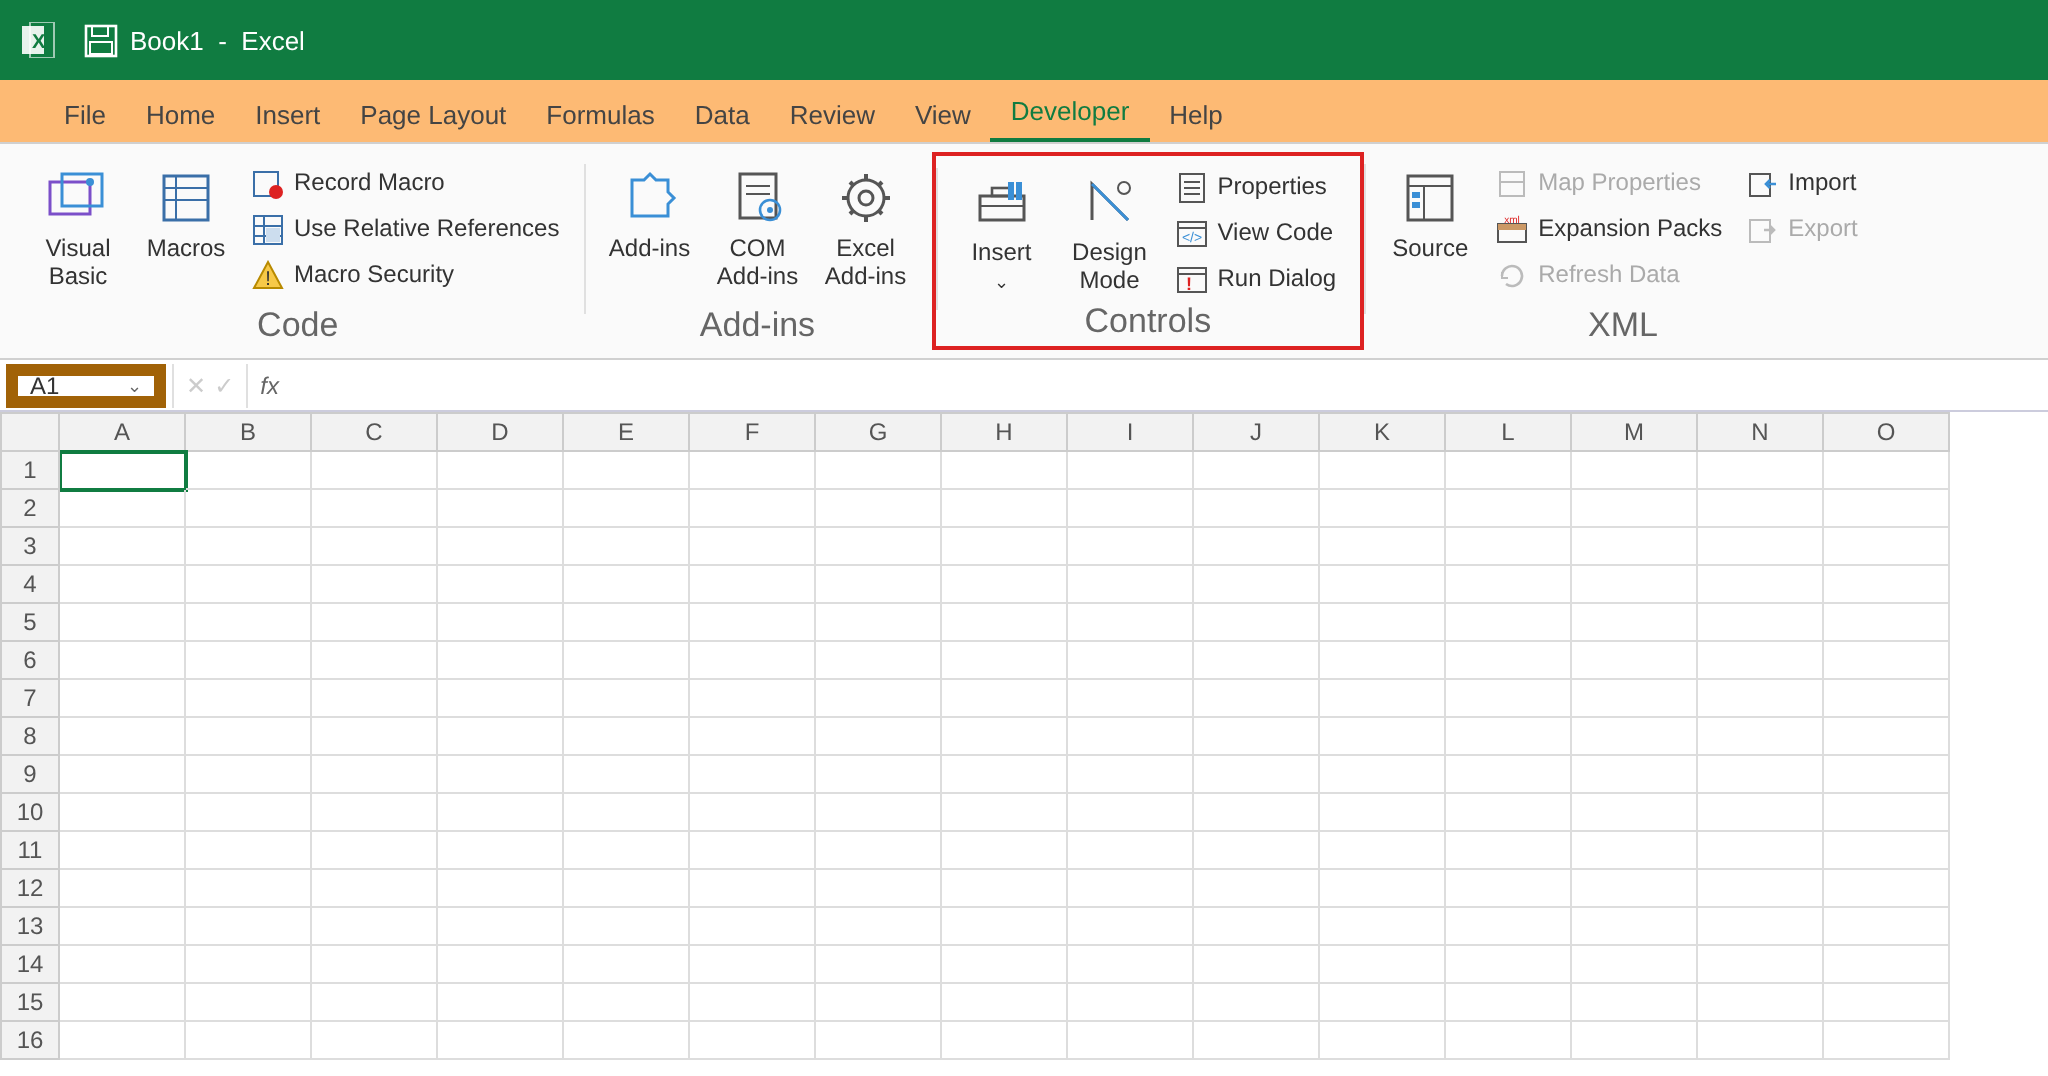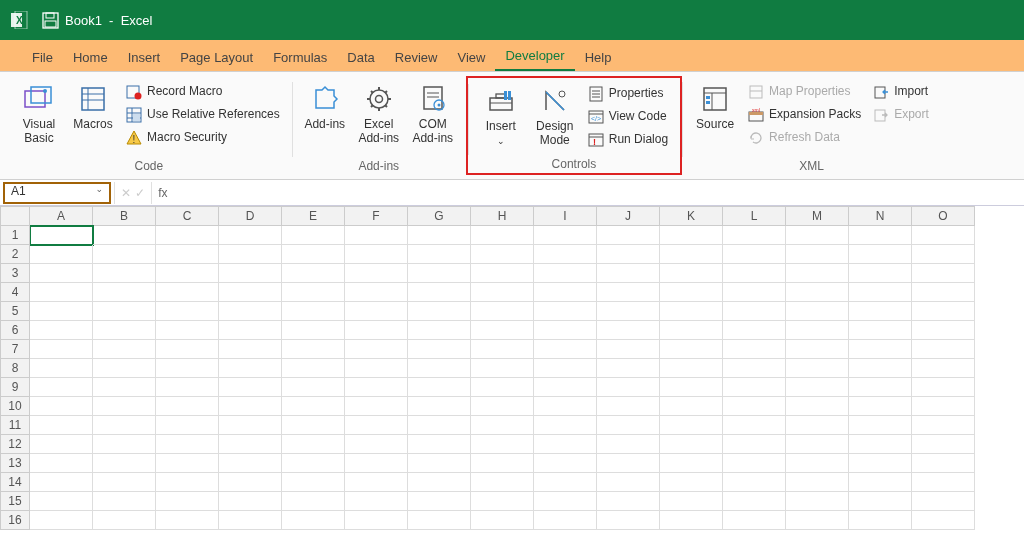--- a/index.html
+++ b/index.html
@@ -7,33 +7,33 @@
 .titlebar{height:40px;background:#107c41;display:flex;align-items:center;padding:0 10px;color:#fff}
 .titlebar .qat{display:flex;gap:14px;align-items:center}
 .titlebar .title{margin-left:6px;font-size:13px}
 .tabs{height:32px;background:#fdba74;display:flex;align-items:flex-end;padding:0 22px;border-bottom:1px solid #d0d0d0}
 .tab{padding:6px 10px;font-size:13px;color:#444;cursor:pointer}
 .tab.active{color:#107c41;font-weight:400;border-bottom:2px solid #107c41}
 .ribbon{height:108px;background:#fafafa;border-bottom:1px solid #d0d0d0;display:flex;align-items:stretch;padding:4px 6px;gap:0}
 .group{display:flex;flex-direction:column;align-items:center;padding:0 8px;position:relative}
 .group+.group::before{content:"";position:absolute;left:0;top:6px;bottom:18px;width:1px;background:#e0e0e0}
 .group-body{flex:1;display:flex;align-items:flex-start;gap:4px;padding-top:4px}
-.group-label{font-size:12px;color:#666;padding-bottom:2px}
+.group-label{font-size:17px;color:#666;padding-bottom:2px}
 .bigbtn{display:flex;flex-direction:column;align-items:center;width:50px;padding:2px;cursor:pointer;text-align:center;line-height:1.15}
 .bigbtn .ic{width:34px;height:34px;display:flex;align-items:center;justify-content:center}
 .bigbtn span.lbl{font-size:12px;color:#333;margin-top:2px}
 .stack{display:flex;flex-direction:column;gap:3px;padding-top:2px}
 .smallbtn{display:flex;align-items:flex-start;gap:5px;padding:2px 4px;cursor:pointer;font-size:12px;white-space:nowrap}
 .smallbtn .ic{width:16px;height:16px;display:flex;align-items:center;justify-content:center}
 .smallbtn.disabled{color:#aaa}
 .highlight{border:2px solid #d22}
 .formulabar{height:26px;display:flex;align-items:center;border-bottom:1px solid #ccd;background:#fff}
-.namebox{width:108px;height:22px;border:2px solid #a16207;margin:0 3px;display:flex;padding:0 6px;font-size:12px;justify-content:space-between}
+.namebox{width:80px;height:22px;border:6px solid #a16207;margin:0 3px;display:flex;align-items:center;padding:0 6px;font-size:12px;justify-content:space-between}
 .fbbtns{display:flex;align-items:center;gap:4px;padding:0 6px;color:#999;border-left:1px solid #e0e0e0;border-right:1px solid #e0e0e0;height:22px}
-.fxlabel{padding:0 6px;color:#666}
+.fxlabel{font-style:italic;padding:0 6px;color:#666}
 .fxinput{flex:1;height:22px;border:none;outline:none;padding:0 6px;font-size:12px}
 .sheet{display:flex;height:calc(538px - 40px - 32px - 108px - 26px);overflow:hidden}
 .colhdrs{display:flex}
 .corner{width:30px;height:20px;background:#f2f2f2;border:1px solid #ccc}
 .colh{width:63px;height:20px;background:#f2f2f2;border:1px solid #ccc;border-left:none;display:flex;align-items:center;justify-content:center;font-size:12px;color:#555}
 .rowh{width:30px;height:19px;background:#f2f2f2;border:1px solid #ccc;border-top:none;display:flex;align-items:center;justify-content:center;font-size:12px;color:#555}
 .cellrow{display:flex}
 .cell{width:63px;height:19px;border-right:1px solid #ddd;border-bottom:1px solid #ddd}
 .cell.sel{outline:2px solid #107c41;outline-offset:-1px}
 svg{display:block}
@@ -143,47 +143,47 @@
         <span class="ic">
             <svg width="30" height="30" viewBox="0 0 30 30">
               <path d="M6 6 h6 l3 -3 l3 3 h6 v6 l3 3 l-3 3 v6 h-18 z" fill="none" stroke="#3a8fd6" stroke-width="1.5"></path>
             </svg>
           </span>
         <span class="lbl">Add-ins</span>
       </div>
       <div class="bigbtn">
         <span class="ic">
             <svg width="30" height="30" viewBox="0 0 30 30">
+              <rect x="6" y="3" width="18" height="22" fill="none" stroke="#555" stroke-width="1.5"></rect>
+              <line x1="9" y1="9" x2="21" y2="9" stroke="#555"></line>
+              <line x1="9" y1="13" x2="21" y2="13" stroke="#555"></line>
+              <circle cx="21" cy="21" r="5" fill="none" stroke="#3a8fd6" stroke-width="1.3"></circle>
+              <circle cx="21" cy="21" r="1.5" fill="#3a8fd6"></circle>
+            </svg>
+          </span>
+        <span class="lbl">COM Add-ins</span>
+      </div>
+      <div class="bigbtn">
+        <span class="ic">
+            <svg width="30" height="30" viewBox="0 0 30 30">
               <circle cx="15" cy="15" r="9" fill="none" stroke="#555" stroke-width="1.5"></circle>
               <circle cx="15" cy="15" r="3.5" fill="none" stroke="#555" stroke-width="1.5"></circle>
               <g stroke="#555" stroke-width="2">
                 <line x1="15" y1="3" x2="15" y2="6"></line>
                 <line x1="15" y1="24" x2="15" y2="27"></line>
                 <line x1="3" y1="15" x2="6" y2="15"></line>
                 <line x1="24" y1="15" x2="27" y2="15"></line>
                 <line x1="7" y1="7" x2="9" y2="9"></line>
                 <line x1="21" y1="21" x2="23" y2="23"></line>
                 <line x1="23" y1="7" x2="21" y2="9"></line>
                 <line x1="9" y1="21" x2="7" y2="23"></line>
               </g>
             </svg>
           </span>
         <span class="lbl">Excel Add-ins</span>
-      </div>
-      <div class="bigbtn">
-        <span class="ic">
-            <svg width="30" height="30" viewBox="0 0 30 30">
-              <rect x="6" y="3" width="18" height="22" fill="none" stroke="#555" stroke-width="1.5"></rect>
-              <line x1="9" y1="9" x2="21" y2="9" stroke="#555"></line>
-              <line x1="9" y1="13" x2="21" y2="13" stroke="#555"></line>
-              <circle cx="21" cy="21" r="5" fill="none" stroke="#3a8fd6" stroke-width="1.3"></circle>
-              <circle cx="21" cy="21" r="1.5" fill="#3a8fd6"></circle>
-            </svg>
-          </span>
-        <span class="lbl">COM Add-ins</span>
       </div>
     </div>
     <div class="group-label">Add-ins</div>
   </div>
 
   <div class="group highlight">
     <div class="group-body">
       <div class="bigbtn">
         <span class="ic">
             <svg width="30" height="30" viewBox="0 0 30 30">

